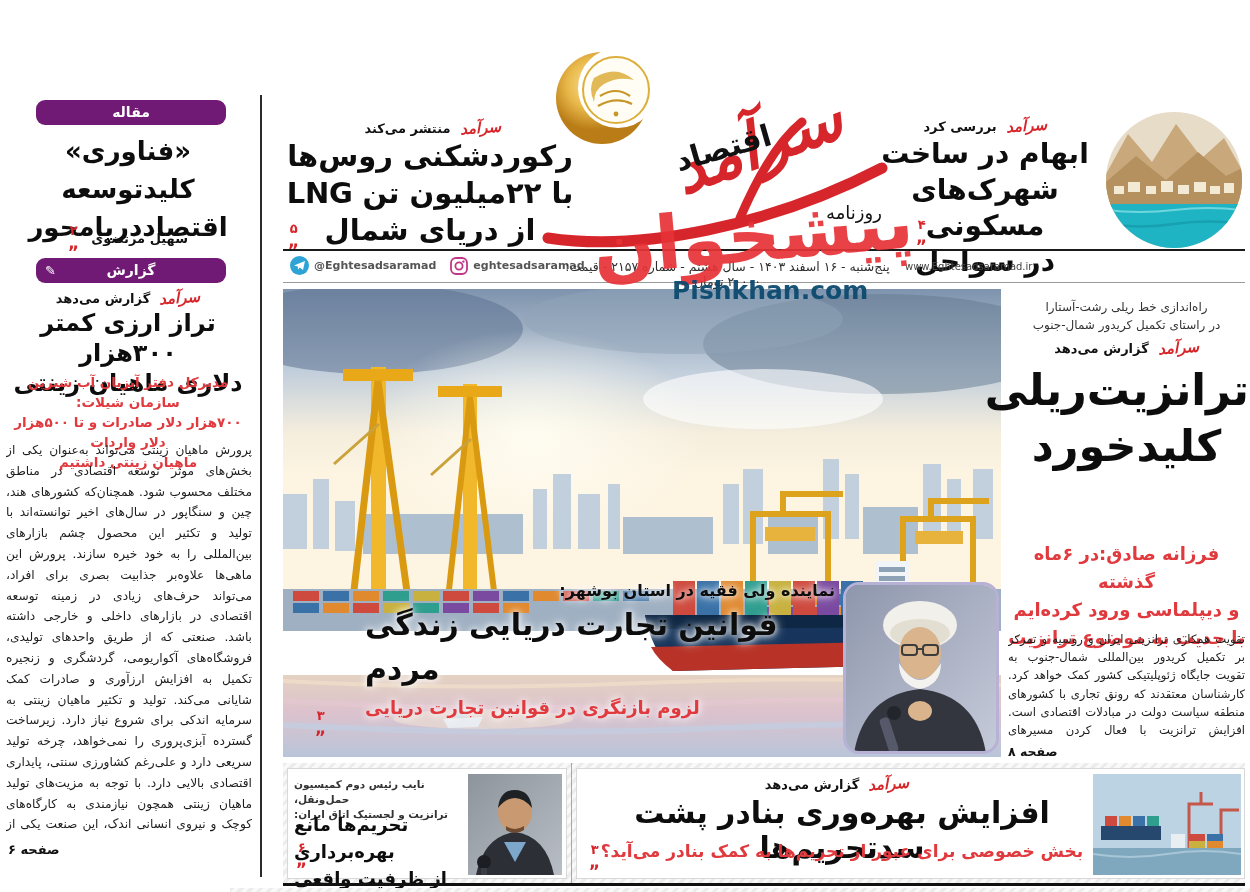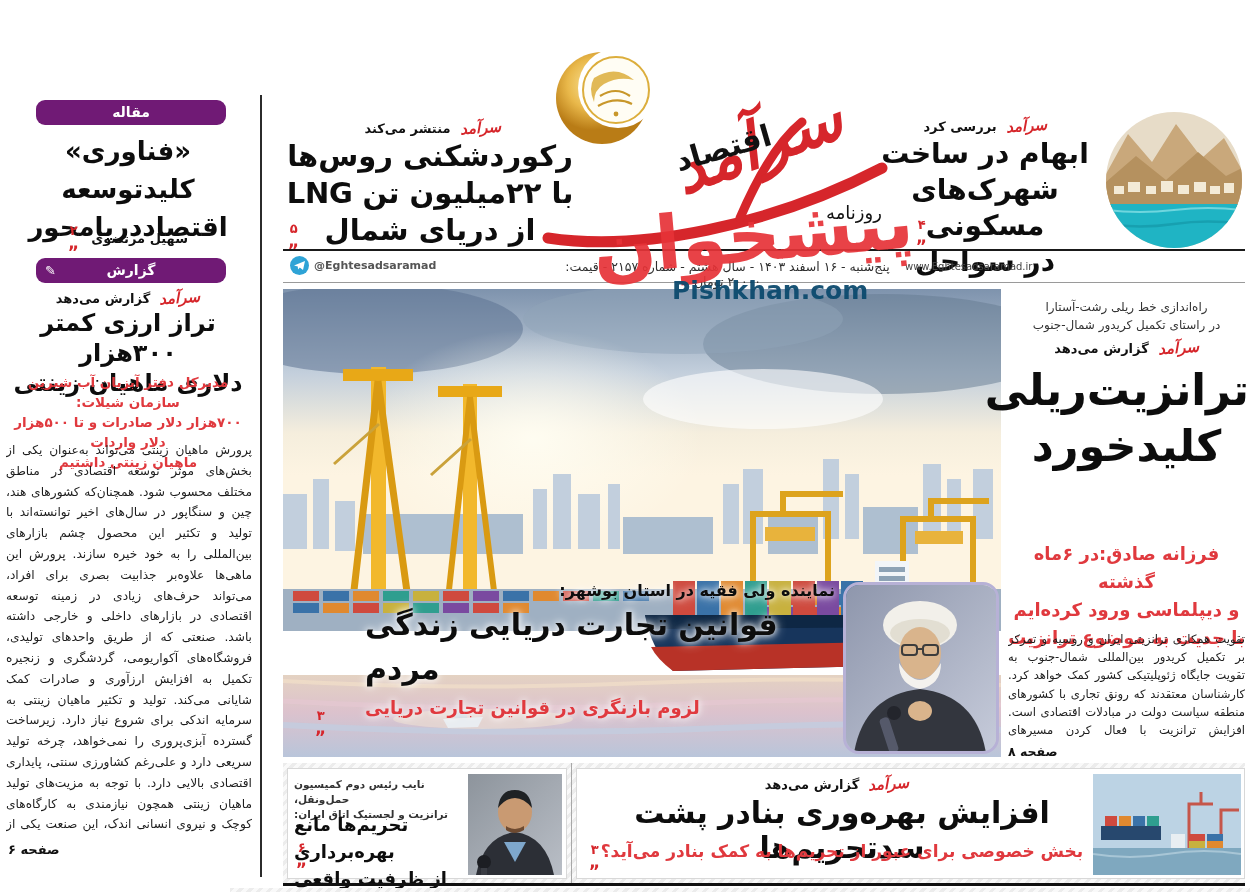--- a/index.html
+++ b/index.html
@@ -180,21 +180,21 @@
       </g>
       <rect x="0" y="92" width="136" height="44" fill="#1fb4c4"></rect>
       <path d="M0 98 q34 4 68 0 t68 0" stroke="#6fd6de" stroke-width="2" fill="none"></path>
       <path d="M0 112 q34 5 68 0 t68 0" stroke="#17a0b0" stroke-width="2.5" fill="none"></path>
     </svg>
   </div>
 
   <div class="abs hrule" style="left:283px; top:249px; width:962px; height:2px;"></div>
   <div class="abs" style="left:283px; top:282px; width:962px; height:1px; background:#9a9a9a;"></div>
 
-  <div class="abs ltr" style="left:290px; top:256px; display:flex; align-items:center; gap:14px;flex-direction:column;">
+  <div class="abs ltr" style="left:290px; top:256px; display:flex; align-items:center; gap:14px;">
     <span style="display:flex; align-items:center; gap:5px;">
       <svg width="19" height="19" viewBox="0 0 19 19">
         <circle cx="9.5" cy="9.5" r="9.5" fill="#2ea3d6"></circle>
         <path d="M4 9.5 L15 5 L13 14 L9.8 11.6 L8 13.4 L7.8 10.6 Z" fill="#fff"></path>
       </svg>
       <span class="social-label">@Eghtesadsaramad</span>
     </span>
     <span style="display:flex; align-items:center; gap:5px;">
       <svg width="18" height="18" viewBox="0 0 18 18">
         <rect x="1" y="1" width="16" height="16" rx="5" fill="none" stroke="#c13584" stroke-width="1.8"></rect>

